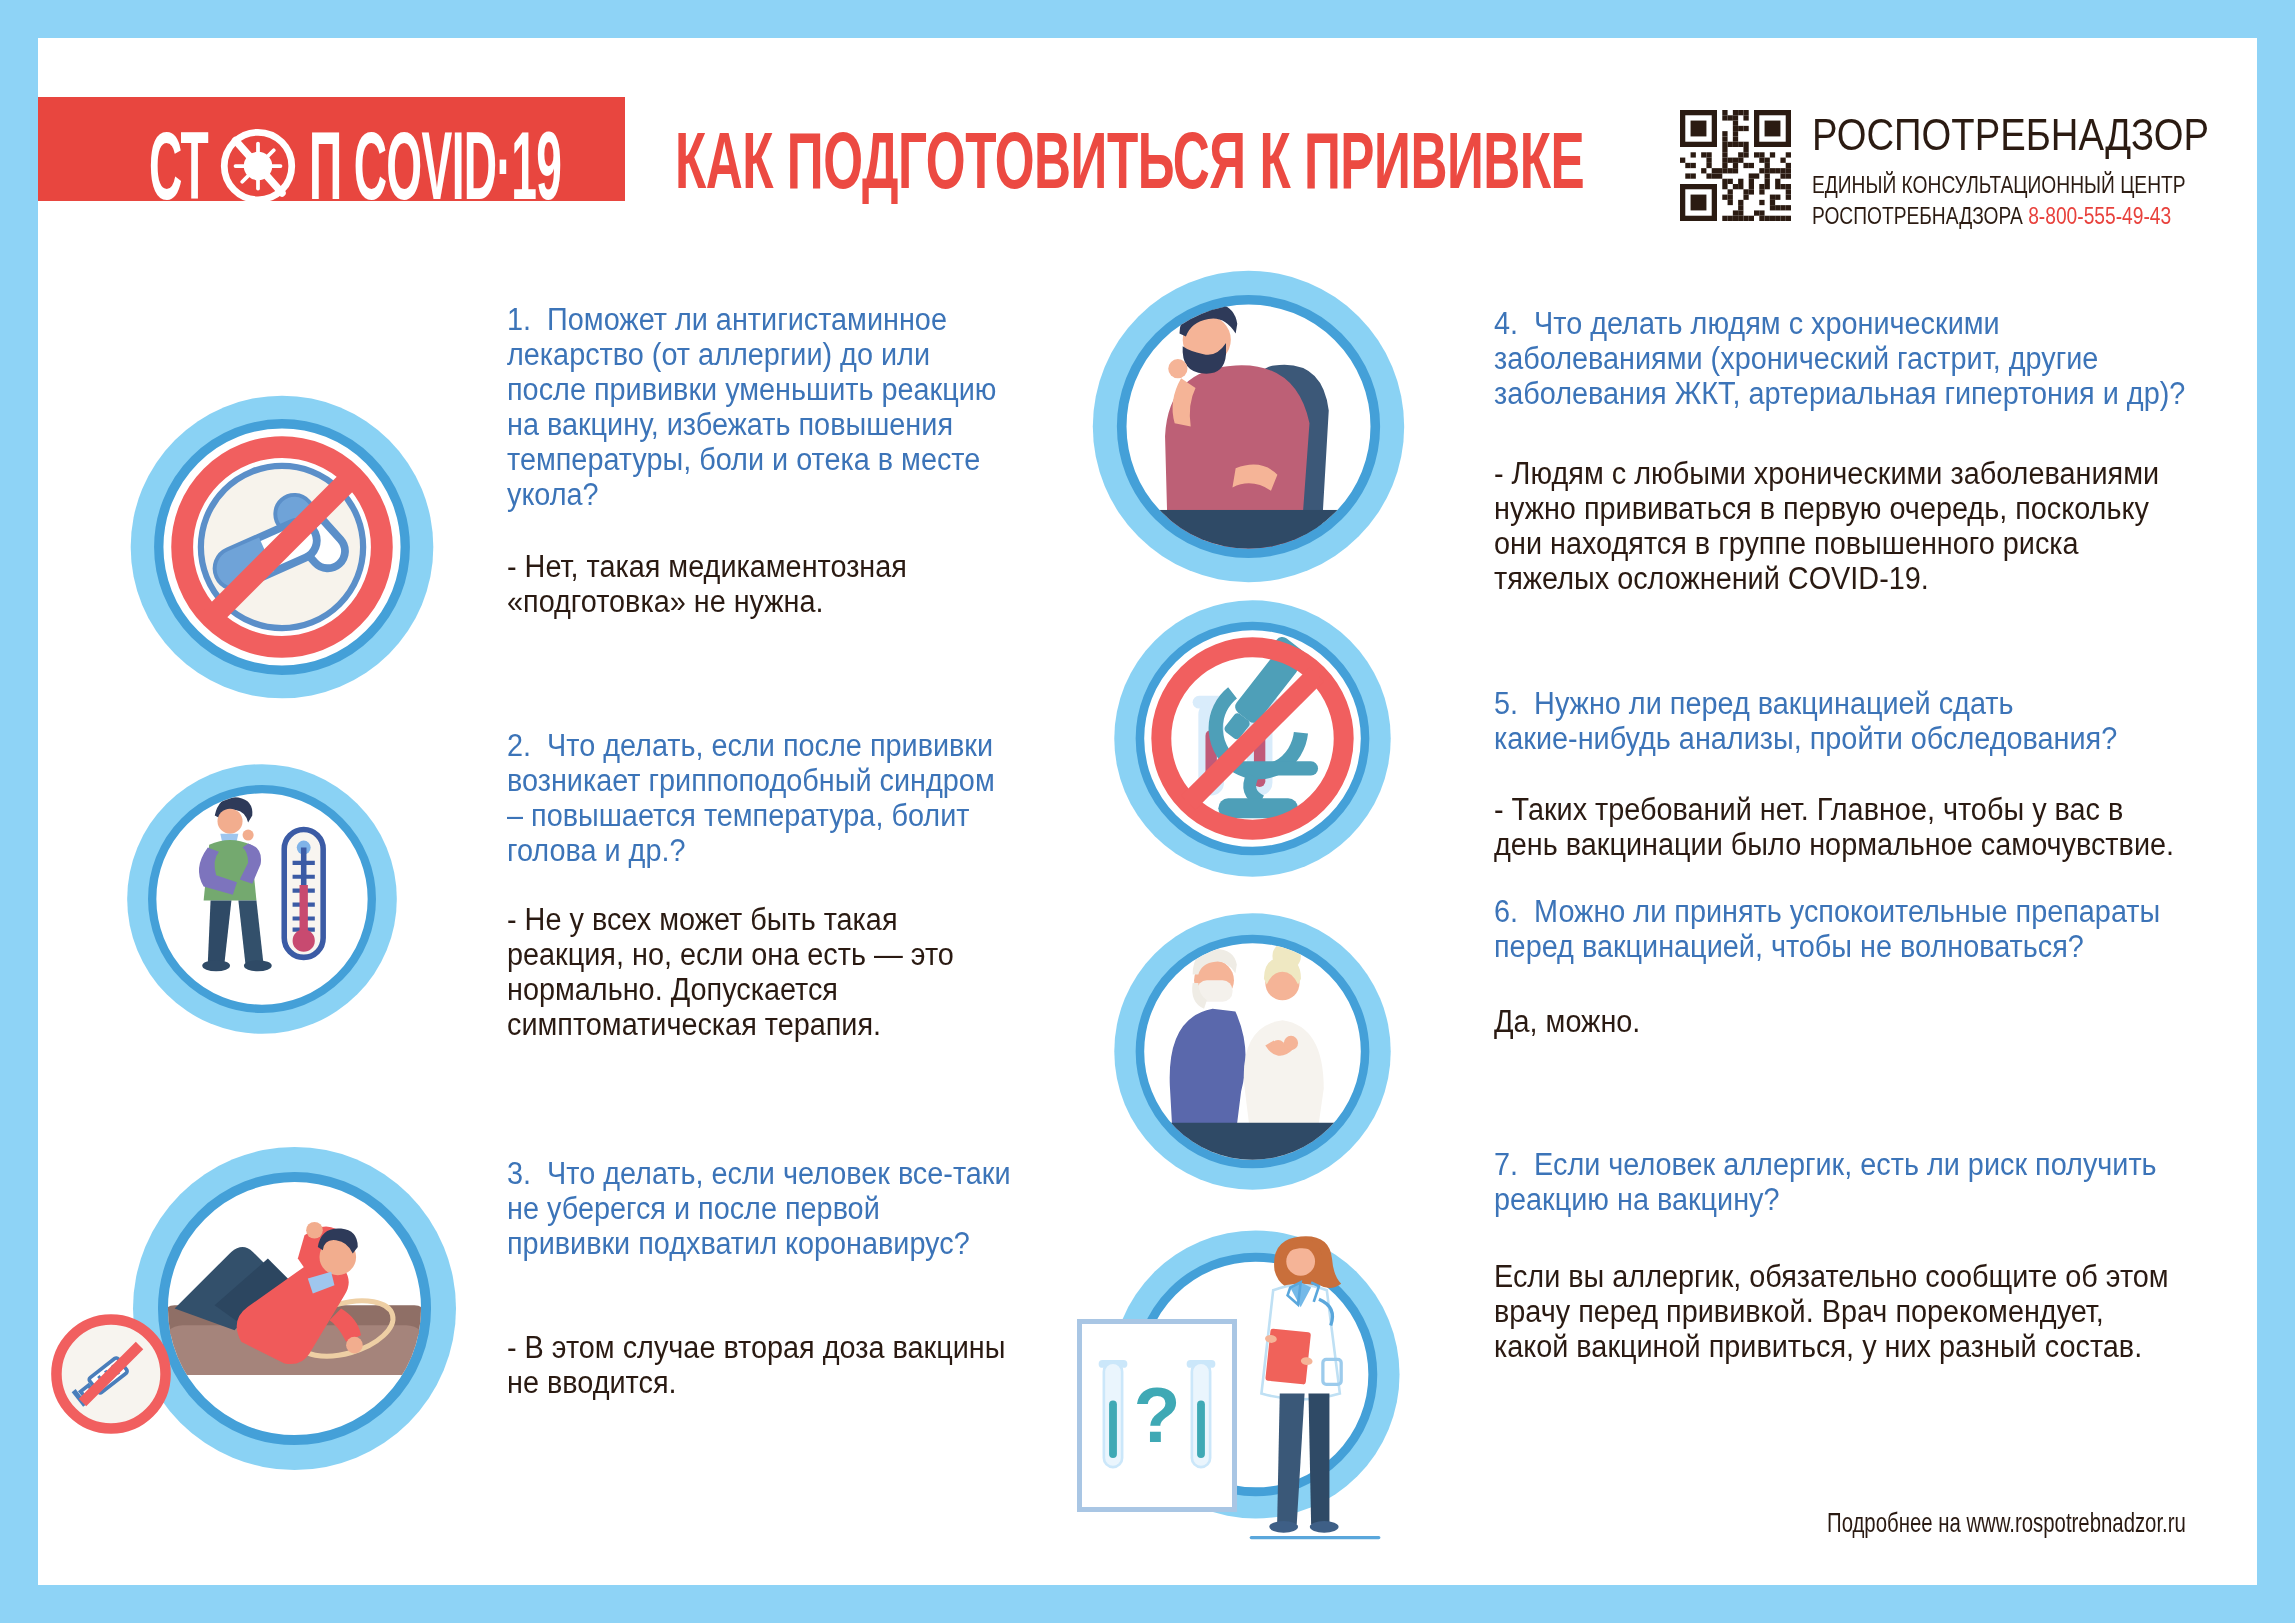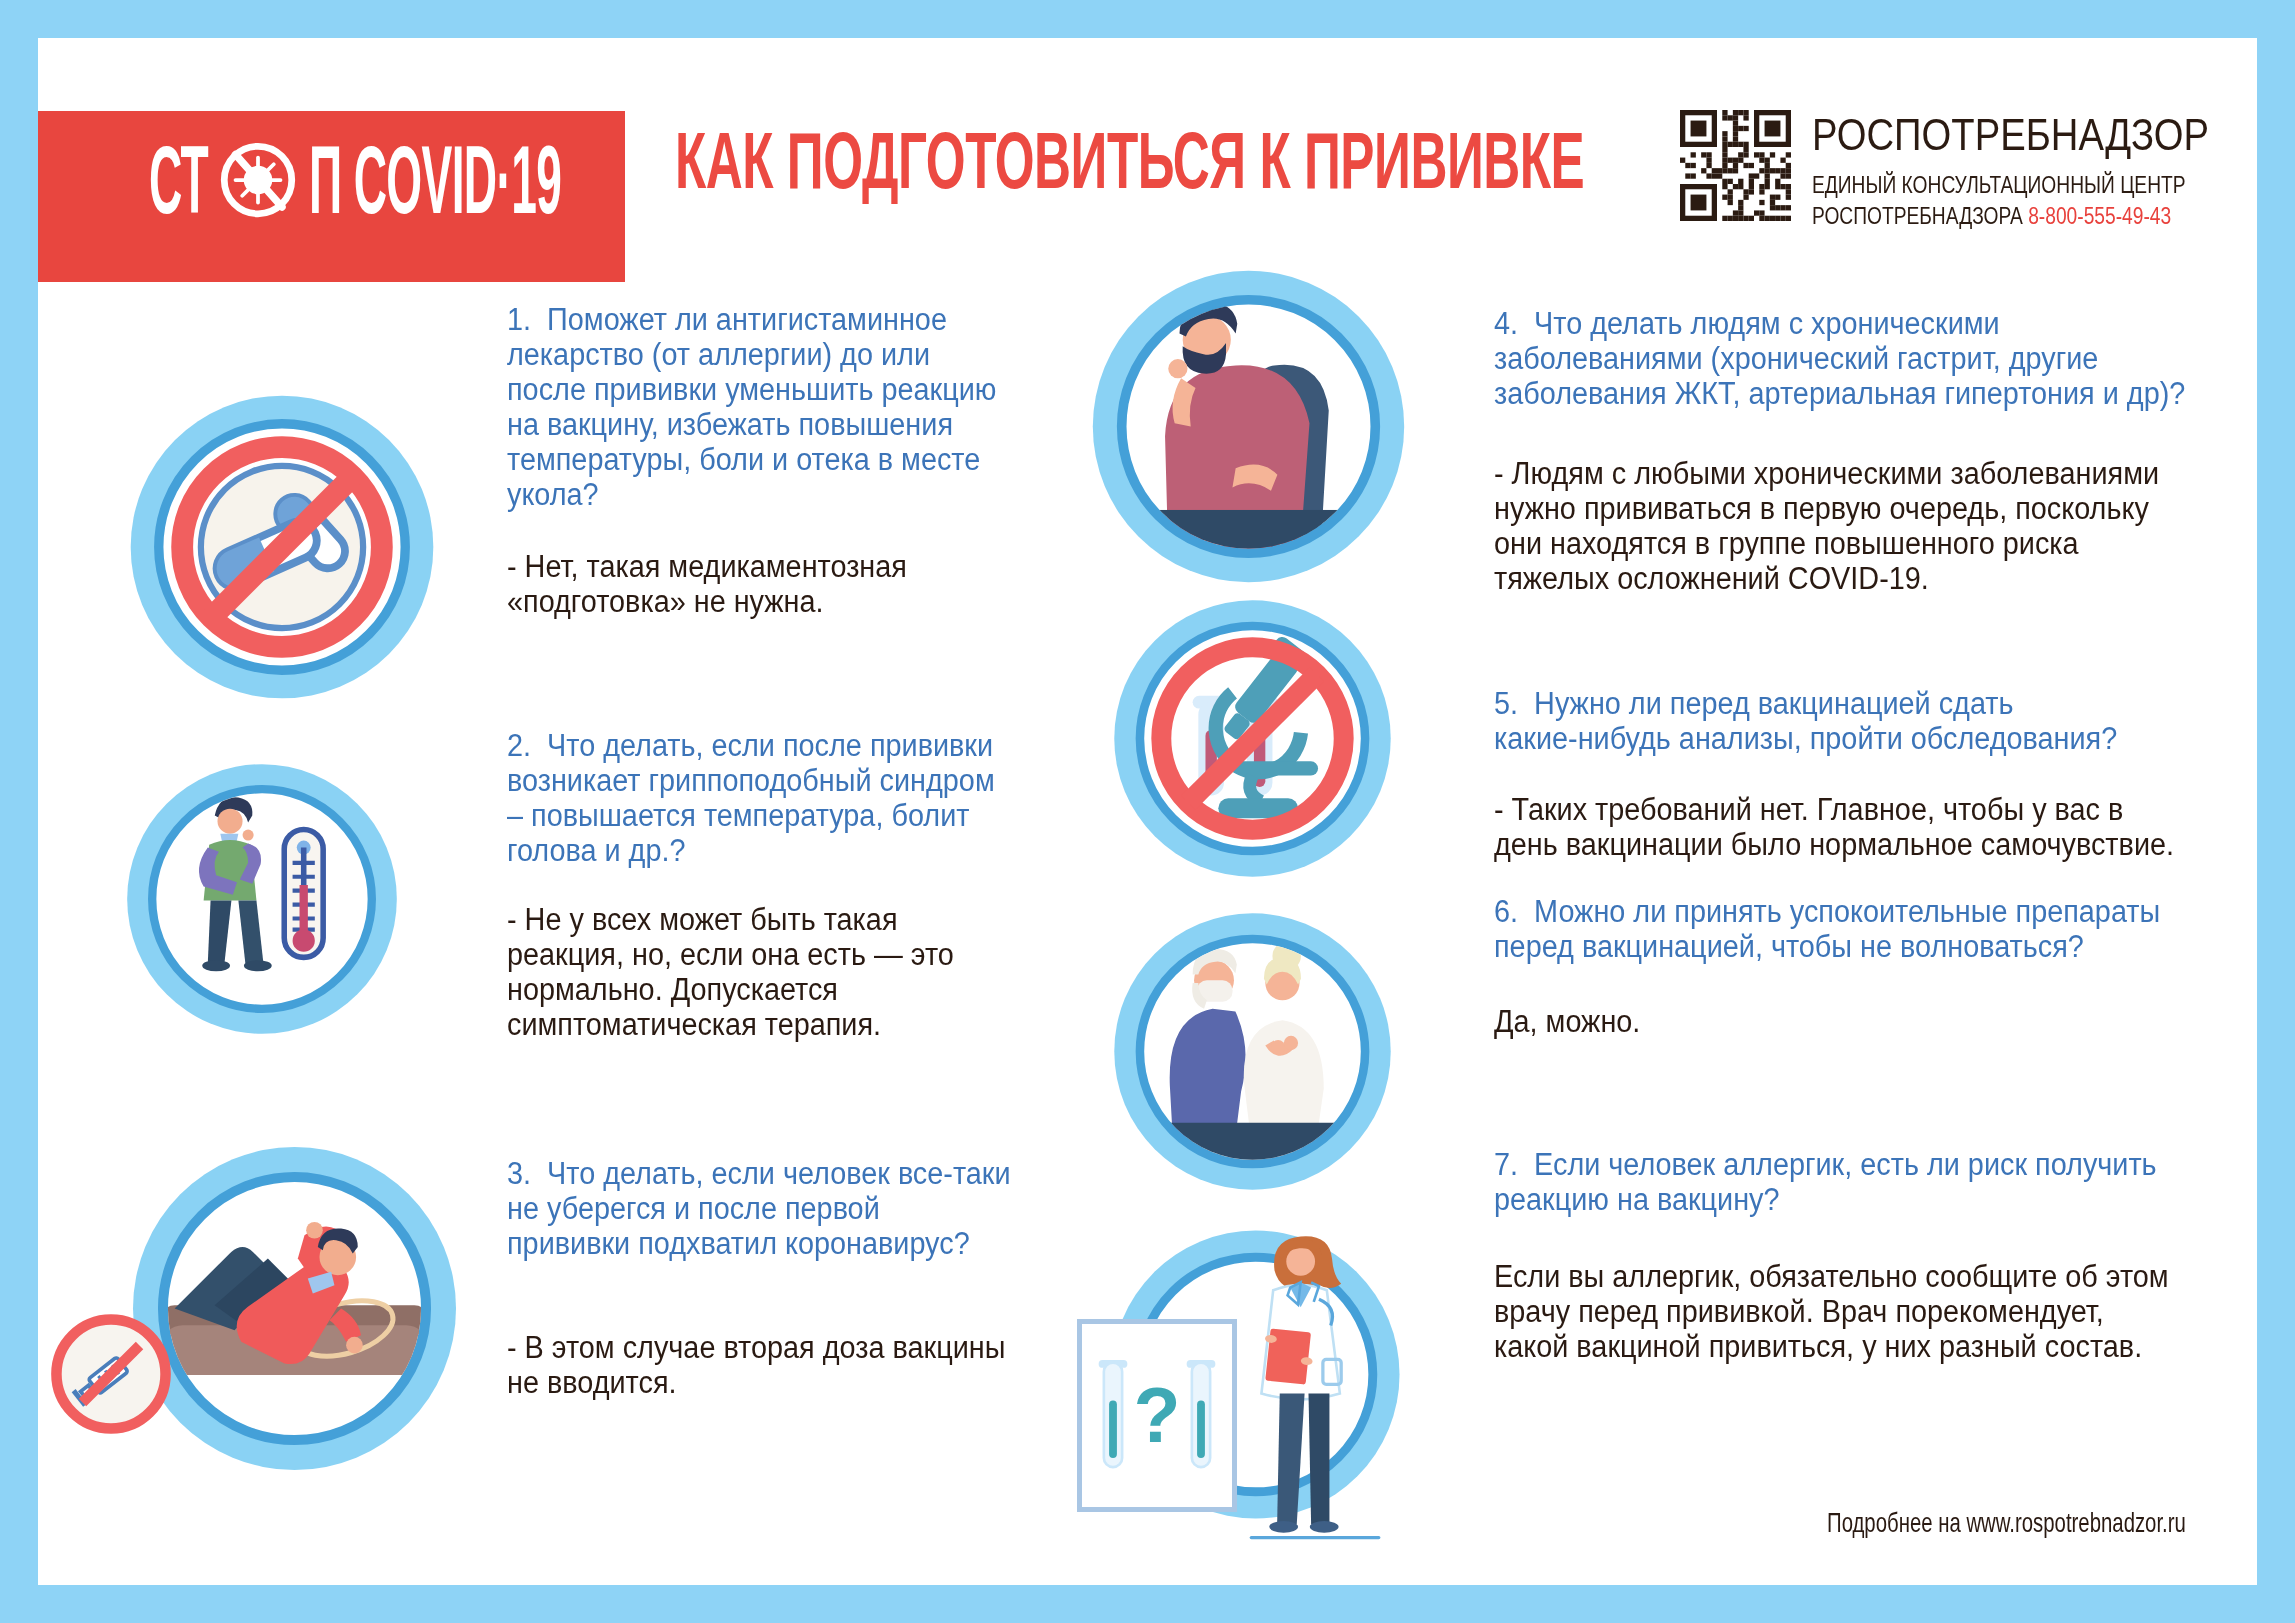--- a/index.html
+++ b/index.html
@@ -2,21 +2,21 @@
 <html style="font-size:10.5px"><head>
 <meta charset="utf-8">
 <style>
   html,body{margin:0;padding:0;background:#ffffff;}
   .poster{position:relative;width:2295px;height:1623px;background:#ffffff;overflow:hidden;
           font-family:"Liberation Sans", sans-serif;}
   .abs{position:absolute;}
   
   .frame{position:absolute;left:0;top:0;right:0;bottom:0;border:38px solid #8ED3F6;pointer-events:none;}
   
-  .banner{position:absolute;left:38px;top:111px;width:587px;height:171px;background:#E8463F;}
+  .banner{position:absolute;left:38px;top:97px;width:587px;height:104px;background:#E8463F;}
   .banner span{display:block;position:absolute;top:0;height:137px;line-height:137px;
                font-weight:bold;font-size:96px;color:#ffffff;white-space:nowrap;
                transform:scaleX(0.48);transform-origin:0 50%;letter-spacing:-1.3px;}
   .bt1{left:111px;} .bt2{left:271px;}
   .banner-icon{position:absolute;left:175px;top:23.6px;}
   
   .title{position:absolute;left:675px;top:124px;width:1532px;font-size:79px;line-height:73px;
          font-weight:bold;color:#EC4A42;white-space:nowrap;transform:scaleX(0.648);transform-origin:0 0;
          letter-spacing:-0.7px;}
   

